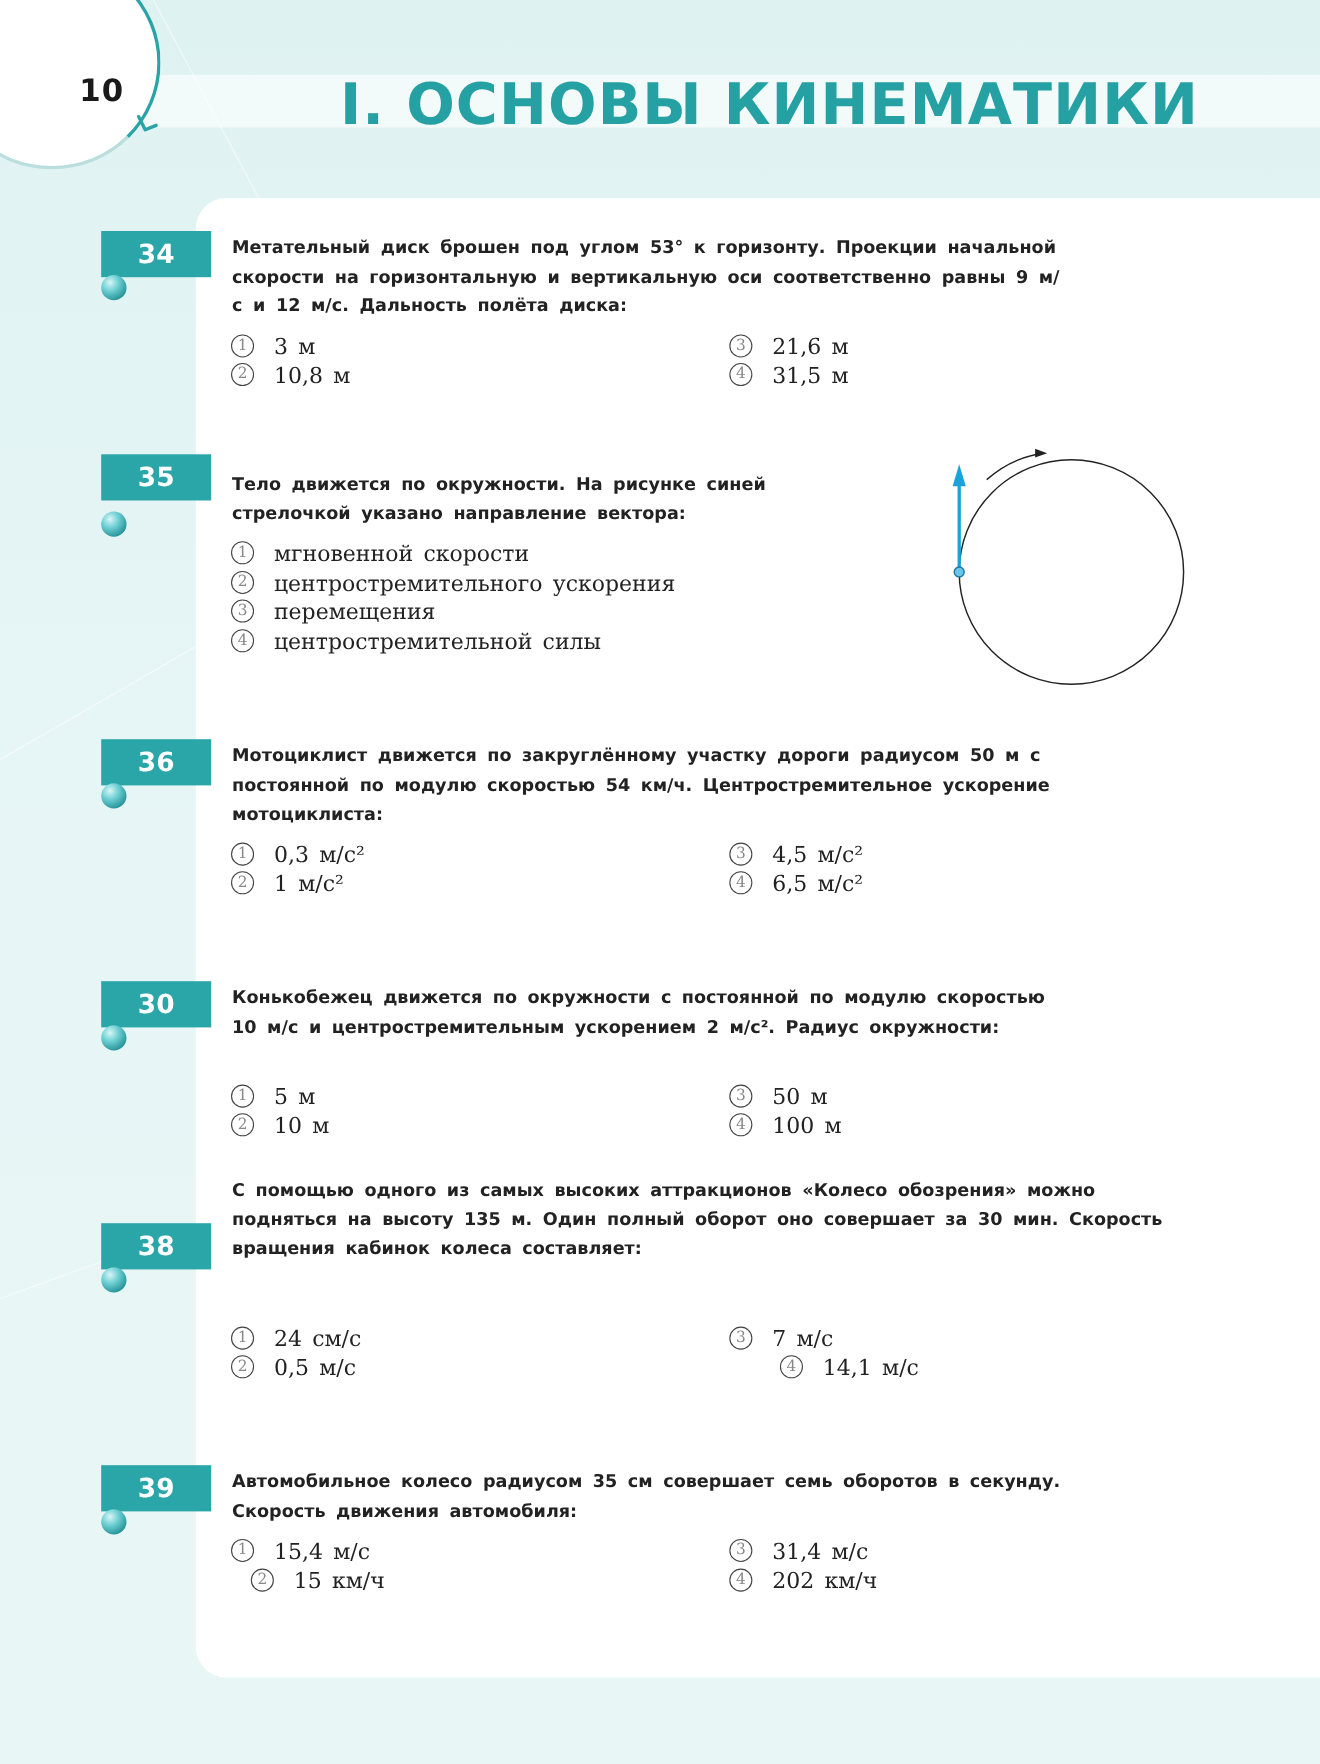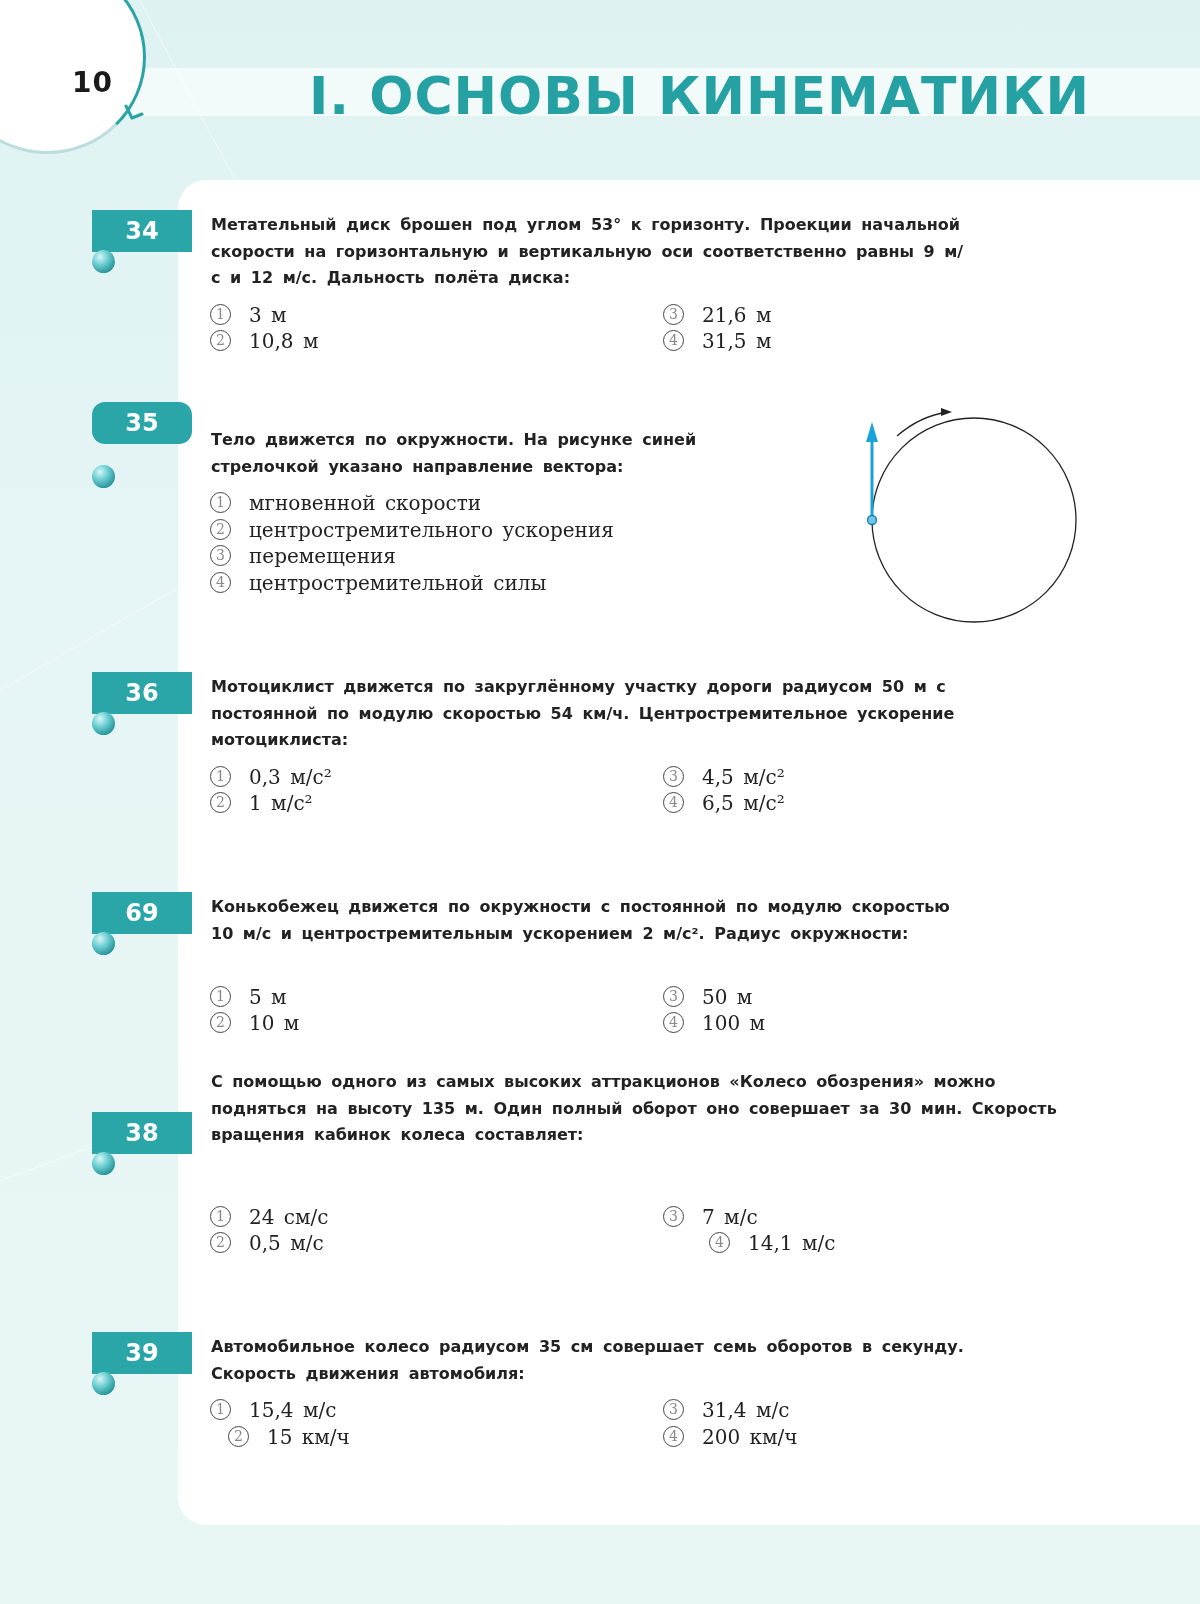--- a/index.html
+++ b/index.html
@@ -71,55 +71,55 @@
 <div class="card"></div>
 
 <div id="tasks">
     <div class="num-badge" style="top: 210px;">34</div>
     <div class="bullet" style="top: 250px;"></div>
     <div class="question" style="top: 212px; width: 760px;">Метательный диск брошен под углом 53° к горизонту. Проекции начальной скорости на горизонтальную и вертикальную оси соответственно равны 9 м/с и 12 м/с. Дальность полёта диска:</div>
     <div class="opt" style="left: 210px; top: 301.5px;"><span class="opt-circle">1</span><span class="opt-text">3 м</span></div>
     <div class="opt" style="left: 210px; top: 328px;"><span class="opt-circle">2</span><span class="opt-text">10,8 м</span></div>
     <div class="opt" style="left: 663px; top: 301.5px;"><span class="opt-circle">3</span><span class="opt-text">21,6 м</span></div>
     <div class="opt" style="left: 663px; top: 328px;"><span class="opt-circle">4</span><span class="opt-text">31,5 м</span></div>
-    <div class="num-badge" style="top: 402px; border-radius: 13px;">35</div>
+    <div class="num-badge" style="top: 413px;">35</div>
     <div class="bullet" style="top: 465px;"></div>
     <div class="question" style="top: 427px; width: 560px;">Тело движется по окружности. На рисунке синей стрелочкой указано направление вектора:</div>
     <div class="opt" style="left: 210px; top: 490px;"><span class="opt-circle">1</span><span class="opt-text">мгновенной скорости</span></div>
     <div class="opt" style="left: 210px; top: 516.5px;"><span class="opt-circle">2</span><span class="opt-text">центростремительного ускорения</span></div>
     <div class="opt" style="left: 210px; top: 543px;"><span class="opt-circle">3</span><span class="opt-text">перемещения</span></div>
     <div class="opt" style="left: 210px; top: 569.5px;"><span class="opt-circle">4</span><span class="opt-text">центростремительной силы</span></div>
     <div class="num-badge" style="top: 672px;">36</div>
     <div class="bullet" style="top: 712px;"></div>
     <div class="question" style="top: 674px; width: 850px;">Мотоциклист движется по закруглённому участку дороги радиусом 50 м с постоянной по модулю скоростью 54 км/ч. Центростремительное ускорение мотоциклиста:</div>
     <div class="opt" style="left: 210px; top: 763.5px;"><span class="opt-circle">1</span><span class="opt-text">0,3 м/с²</span></div>
     <div class="opt" style="left: 210px; top: 790px;"><span class="opt-circle">2</span><span class="opt-text">1 м/с²</span></div>
     <div class="opt" style="left: 663px; top: 763.5px;"><span class="opt-circle">3</span><span class="opt-text">4,5 м/с²</span></div>
     <div class="opt" style="left: 663px; top: 790px;"><span class="opt-circle">4</span><span class="opt-text">6,5 м/с²</span></div>
-    <div class="num-badge" style="top: 892px;">69</div>
+    <div class="num-badge" style="top: 892px;">30</div>
     <div class="bullet" style="top: 932px;"></div>
     <div class="question" style="top: 894px; width: 760px;">Конькобежец движется по окружности с постоянной по модулю скоростью 10 м/с и центростремительным ускорением 2 м/с². Радиус окружности:</div>
     <div class="opt" style="left: 210px; top: 983.5px;"><span class="opt-circle">1</span><span class="opt-text">5 м</span></div>
     <div class="opt" style="left: 210px; top: 1010px;"><span class="opt-circle">2</span><span class="opt-text">10 м</span></div>
     <div class="opt" style="left: 663px; top: 983.5px;"><span class="opt-circle">3</span><span class="opt-text">50 м</span></div>
     <div class="opt" style="left: 663px; top: 1010px;"><span class="opt-circle">4</span><span class="opt-text">100 м</span></div>
     <div class="num-badge" style="top: 1112px;">38</div>
     <div class="bullet" style="top: 1152px;"></div>
     <div class="question" style="top: 1069px; width: 860px;">С помощью одного из самых высоких аттракционов «Колесо обозрения» можно подняться на высоту 135 м. Один полный оборот оно совершает за 30 мин. Скорость вращения кабинок колеса составляет:</div>
     <div class="opt" style="left: 210px; top: 1203.5px;"><span class="opt-circle">1</span><span class="opt-text">24 см/с</span></div>
     <div class="opt" style="left: 210px; top: 1230px;"><span class="opt-circle">2</span><span class="opt-text">0,5 м/с</span></div>
     <div class="opt" style="left: 663px; top: 1203.5px;"><span class="opt-circle">3</span><span class="opt-text">7 м/с</span></div>
     <div class="opt" style="left: 663px; top: 1230px; margin-left: 46px;"><span class="opt-circle">4</span><span class="opt-text">14,1 м/с</span></div>
     <div class="num-badge" style="top: 1332px;">39</div>
     <div class="bullet" style="top: 1372px;"></div>
     <div class="question" style="top: 1334px; width: 780px;">Автомобильное колесо радиусом 35 см совершает семь оборотов в секунду. Скорость движения автомобиля:</div>
     <div class="opt" style="left: 210px; top: 1397px;"><span class="opt-circle">1</span><span class="opt-text">15,4 м/с</span></div>
     <div class="opt" style="left: 228px; top: 1423.5px;"><span class="opt-circle">2</span><span class="opt-text">15 км/ч</span></div>
     <div class="opt" style="left: 663px; top: 1397px;"><span class="opt-circle">3</span><span class="opt-text">31,4 м/с</span></div>
-    <div class="opt" style="left: 663px; top: 1423.5px;"><span class="opt-circle">4</span><span class="opt-text">200 км/ч</span></div>
+    <div class="opt" style="left: 663px; top: 1423.5px;"><span class="opt-circle">4</span><span class="opt-text">202 км/ч</span></div>
   </div>
 
 <svg class="figure" viewBox="0 0 240 230">
   <circle cx="134" cy="120" r="102" fill="none" stroke="#222" stroke-width="1.3"></circle>
   <path d="M57 36 Q 80 16 108 12" fill="none" stroke="#222" stroke-width="1.3"></path>
   <polygon points="101,8 112,12 101,16" fill="#222"></polygon>
   <line x1="32" y1="120" x2="32" y2="38" stroke="#1aa3d8" stroke-width="3"></line>
   <polygon points="26,42 32,22 38,42" fill="#1aa3d8"></polygon>
   <circle cx="32" cy="120" r="4.5" fill="#6cc6e8" stroke="#1a77a8" stroke-width="1.3"></circle>
 </svg>

